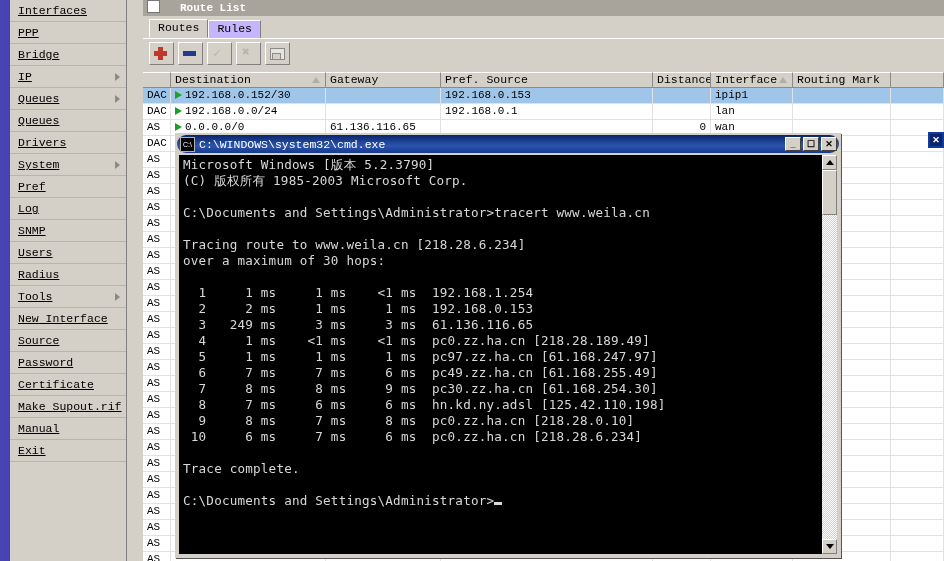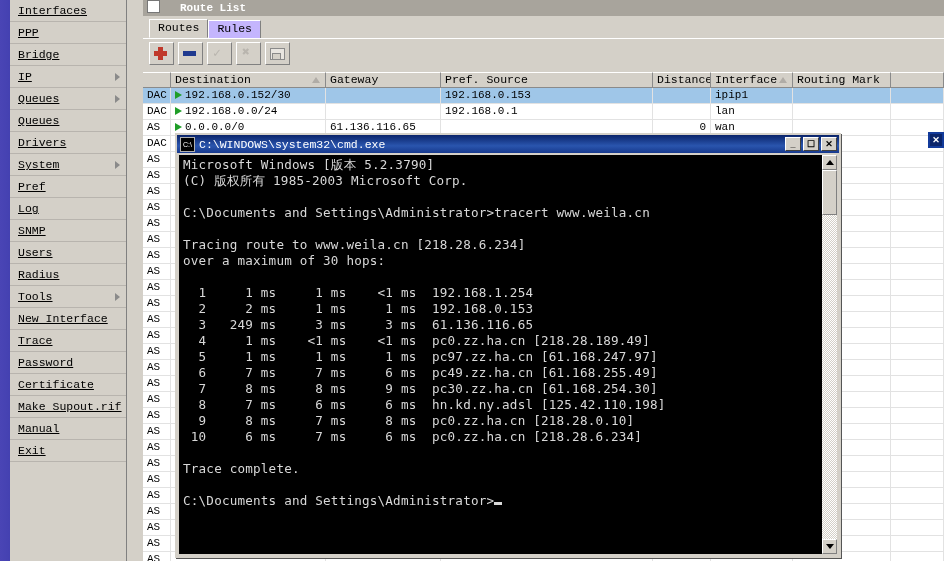--- a/index.html
+++ b/index.html
@@ -93,21 +93,21 @@
   .c4{width:58px}.c5{width:82px}.c6{width:98px}.c7{width:53px}
   
   #cmd{
     position:absolute;left:175px;top:133px;width:666px;height:425px;
     background:#d4d0c8;border:2px solid #d4d0c8;box-sizing:border-box;
     box-shadow:1px 1px 0 #555;
   }
   #cmd-tb{
     height:18px;background:linear-gradient(to bottom,#0a246a,#2a55ae 60%,#17398d);
     display:flex;align-items:center;padding:0 2px 0 3px;color:#fff;
-    font-family:"Liberation Mono","DejaVu Sans Mono",monospace;font-size:11.5px;
+    font-family:"Liberation Mono","DejaVu Sans Mono",monospace;font-size:11.5px;border-radius:9px;
   }
   #cmd-ico{width:13px;height:13px;background:#000;border:1px solid #b0b0b0;
     color:#fff;font-size:7px;line-height:13px;text-align:center;margin-right:4px;
     font-family:"Liberation Sans",sans-serif;}
   #cmd-title{flex:1;white-space:nowrap;overflow:hidden;}
   .winbtn{width:16px;height:14px;margin-left:2px;background:#d4d0c8;
     border:1px solid #fff;border-right-color:#404040;border-bottom-color:#404040;
     box-sizing:border-box;position:relative;cursor:default;}
   .winbtn span{position:absolute;left:0;right:0;top:0;bottom:0;
     font-family:"Liberation Sans",sans-serif;font-size:9px;line-height:12px;
@@ -157,21 +157,21 @@
     <div class="mi"><span>Queues</span></div>
     <div class="mi"><span>Drivers</span></div>
     <div class="mi"><span>System</span><span class="arw"></span></div>
     <div class="mi"><span>Pref</span></div>
     <div class="mi"><span>Log</span></div>
     <div class="mi"><span>SNMP</span></div>
     <div class="mi"><span>Users</span></div>
     <div class="mi"><span>Radius</span></div>
     <div class="mi"><span>Tools</span><span class="arw"></span></div>
     <div class="mi"><span>New Interface</span></div>
-    <div class="mi"><span>Trace</span></div>
+    <div class="mi"><span>Source</span></div>
     <div class="mi"><span>Password</span></div>
     <div class="mi"><span>Certificate</span></div>
     <div class="mi"><span>Make Supout.rif</span></div>
     <div class="mi"><span>Manual</span></div>
     <div class="mi"><span>Exit</span></div>
   </div>
 
 <div id="routewin">
 
   <div id="route-title">

